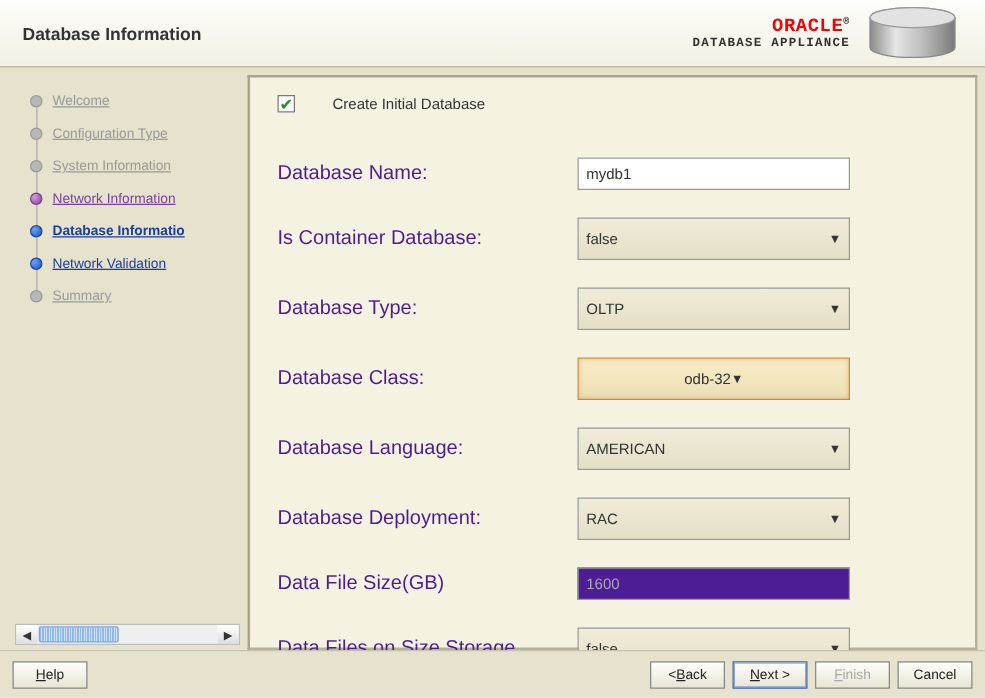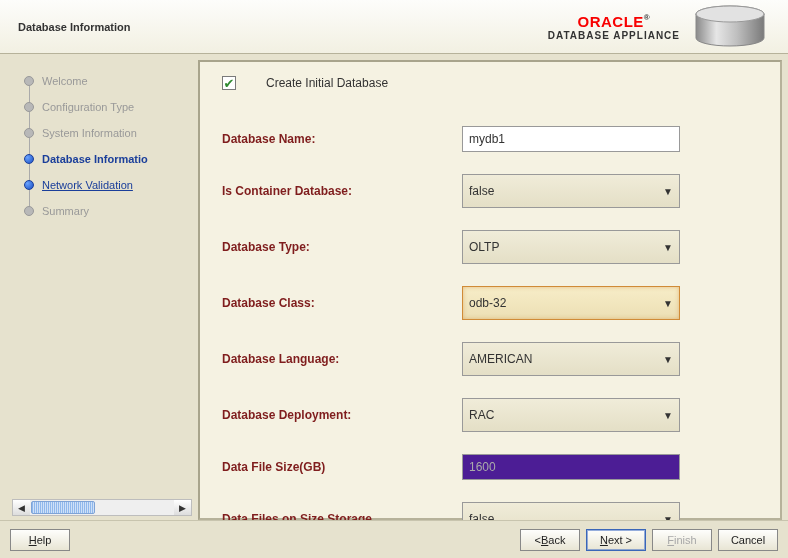--- a/index.html
+++ b/index.html
@@ -15,31 +15,32 @@
   .header {
     height: 54px;
     background: linear-gradient(to bottom, #fdfdfb 0%, #f2f0e2 100%);
     border-bottom: 1px solid #b6b29a;
     display: flex;
     align-items: center;
     justify-content: space-between;
     padding: 0 18px;
   }
   .header-title {
-    font-size: 11px;
+    font-size: 14px;
     font-weight: bold;
     color: #333;
   }
   .logo-area {
     display: flex;
     align-items: center;
     gap: 10px;
   }
   .oracle-text {
-    text-align: center;
+    text-align: right;
+    font-family: Liberation Mono, monospace;
   }
   .oracle-brand {
     color: #f80000;
     font-weight: bold;
     font-size: 15px;
     letter-spacing: 0.5px;
     position: relative;
   }
   .oracle-brand sup {
     font-size: 8px;
@@ -107,20 +108,21 @@
     top: 18px;
     width: 1px;
     height: 18px;
     background: #aaa;
     z-index: 1;
   }
   .step-item:last-child .step-line { display: none; }
   .step-label {
     font-size: 11px;
     white-space: nowrap;
+    text-decoration: underline;
   }
   .step-label.inactive-text { color: #999; }
   .step-label.link-done { color: #7a3fa0; text-decoration: underline; cursor: pointer; }
   .step-label.current-text { color: #1a3e9a; font-weight: bold; }
   .step-label.link-future { color: #1a3e9a; text-decoration: underline; cursor: pointer; }
 
   .sidebar-scrollbar {
     position: absolute;
     bottom: 4px;
     left: 6px;
@@ -162,24 +164,23 @@
   .form-row {
     display: flex;
     align-items: center;
     margin-bottom: 22px;
     gap: 10px;
   }
   .form-row.first-row {
     margin-bottom: 36px;
   }
   .form-label {
-    font-size: 12px;
-    color: #7f1d1d;
+    font-size: 16px;
+    color: #4c1d95;
     width: 230px;
-    font-weight: bold;
   }
   .chk-label {
     font-size: 12px;
     color: #333;
     margin-left: 20px;
   }
   .checkbox-box {
     width: 14px;
     height: 14px;
     border: 1px solid #7a7a7a;
@@ -216,20 +217,21 @@
     padding: 0 6px 0 6px;
     font-size: 12px;
     color: #333;
     cursor: pointer;
     position: relative;
   }
   .select-wrap.focused {
     border-color: #d08b37;
     box-shadow: inset 0 0 4px rgba(210,140,55,0.5);
     background: linear-gradient(to bottom, #f7edc8 0%, #ecdfb4 100%);
+    justify-content: center;
   }
   .select-arrow {
     font-size: 10px;
     color: #333;
   }
 
   .footer {
     position: absolute;
     bottom: 0;
     left: 0;
@@ -310,20 +312,25 @@
         <span class="step-dot inactive"></span>
         <span class="step-label inactive-text">Configuration Type</span>
         <span class="step-line"></span>
       </div>
       <div class="step-item">
         <span class="step-dot inactive"></span>
         <span class="step-label inactive-text">System Information</span>
         <span class="step-line"></span>
       </div>
       <div class="step-item">
+        <span class="step-dot done"></span>
+        <span class="step-label link-done">Network Information</span>
+        <span class="step-line"></span>
+      </div>
+      <div class="step-item">
         <span class="step-dot current"></span>
         <span class="step-label current-text">Database Informatio</span>
         <span class="step-line"></span>
       </div>
       <div class="step-item">
         <span class="step-dot current"></span>
         <span class="step-label link-future">Network Validation</span>
         <span class="step-line"></span>
       </div>
       <div class="step-item">

